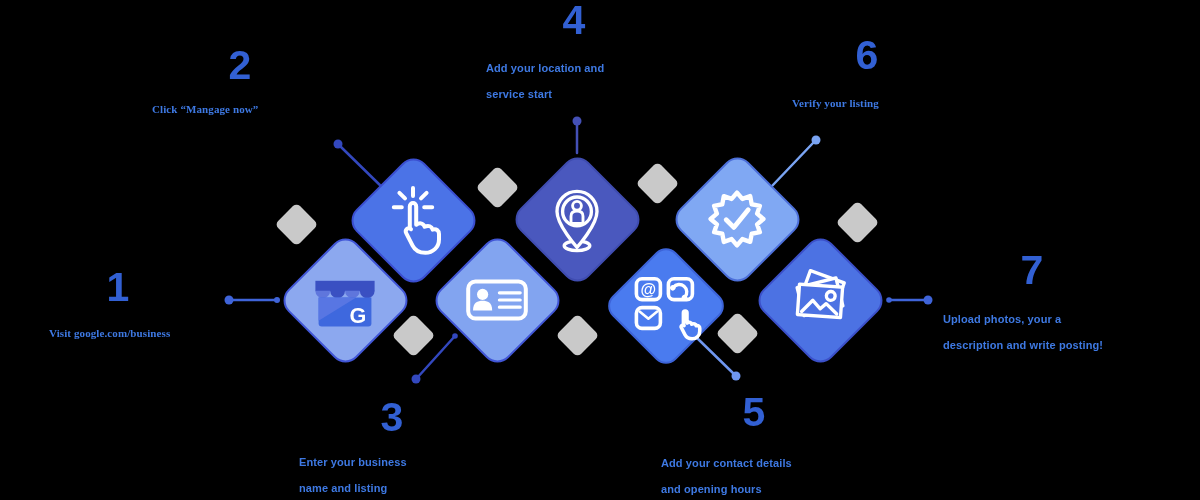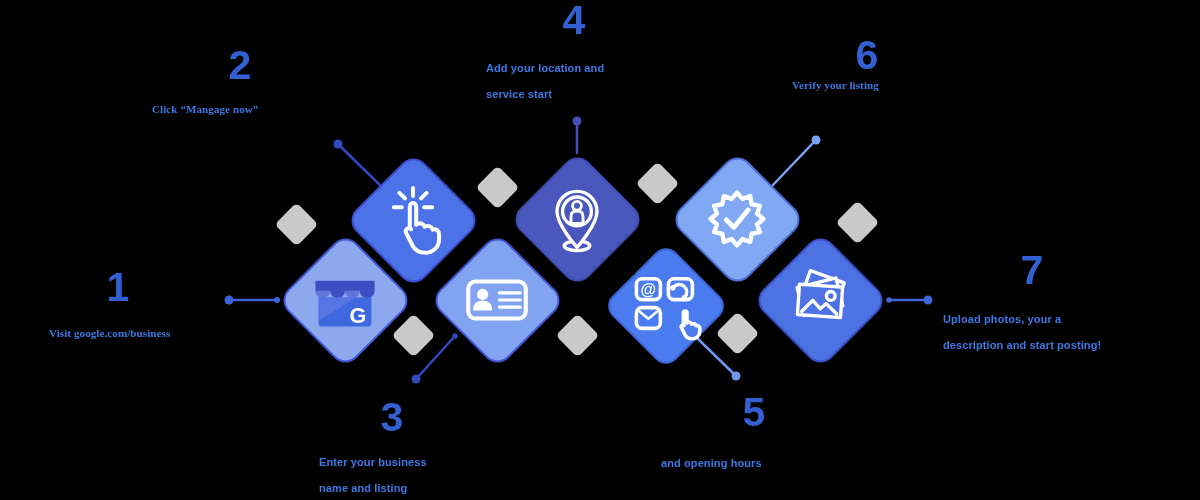--- a/index.html
+++ b/index.html
@@ -156,32 +156,33 @@
   <div class="num" style="left: 754px; top: 392px; color: rgb(50, 96, 211);">5</div>
   <div class="num" style="left: 867px; top: 35px; color: rgb(50, 96, 211);">6</div>
   <div class="num" style="left: 1032px; top: 250px; color: rgb(50, 96, 211);">7</div>
 
   <div class="desc center" style="left: 3px; top: 320px; width: 225px; color: rgb(62, 121, 227); margin-left: 46px;">
     <div>Visit google.com/business</div>
   </div>
   <div class="desc center" style="left: 152px; top: 96px; width: 178px; color: rgb(62, 121, 227);">
     <div>Click “Mangage now”</div>
   </div>
-  <div class="desc left" style="left: 299px; top: 449px; width: 180px; color: rgb(62, 121, 227); margin-left: 20px;">
+  <div class="desc left" style="left: 299px; top: 449px; width: 180px; color: rgb(62, 121, 227);">
     <div>Enter your business</div>
     <div>name and listing</div>
   </div>
   <div class="desc left" style="left: 486px; top: 55px; width: 200px; color: rgb(62, 121, 227);">
     <div>Add your location and</div>
     <div>service start</div>
   </div>
   <div class="desc left" style="left: 661px; top: 450px; width: 215px; color: rgb(62, 121, 227);">
+    <div>Add your contact details</div>
     <div>and opening hours</div>
   </div>
-  <div class="desc center" style="left: 792px; top: 72px; width: 160px; color: rgb(62, 121, 227);">
+  <div class="desc center" style="left: 792px; top: 90px; width: 160px; color: rgb(62, 121, 227);">
     <div>Verify your listing</div>
   </div>
   <div class="desc left" style="left: 943px; top: 306px; width: 250px; color: rgb(62, 121, 227);">
     <div>Upload photos, your a</div>
-    <div>description and start posting!</div>
+    <div>description and write posting!</div>
   </div>
 
 </div>
 
 </body></html>

